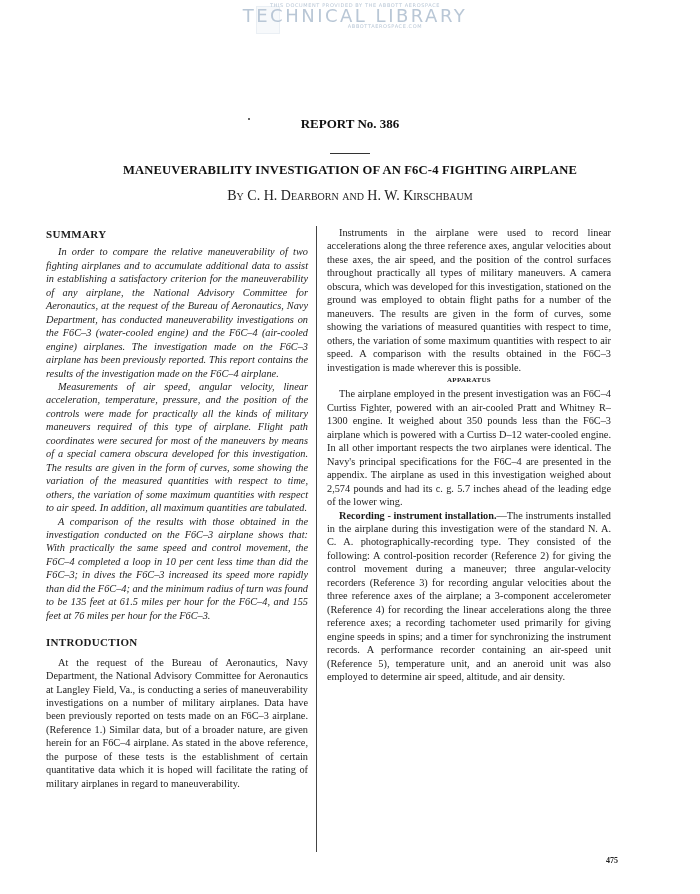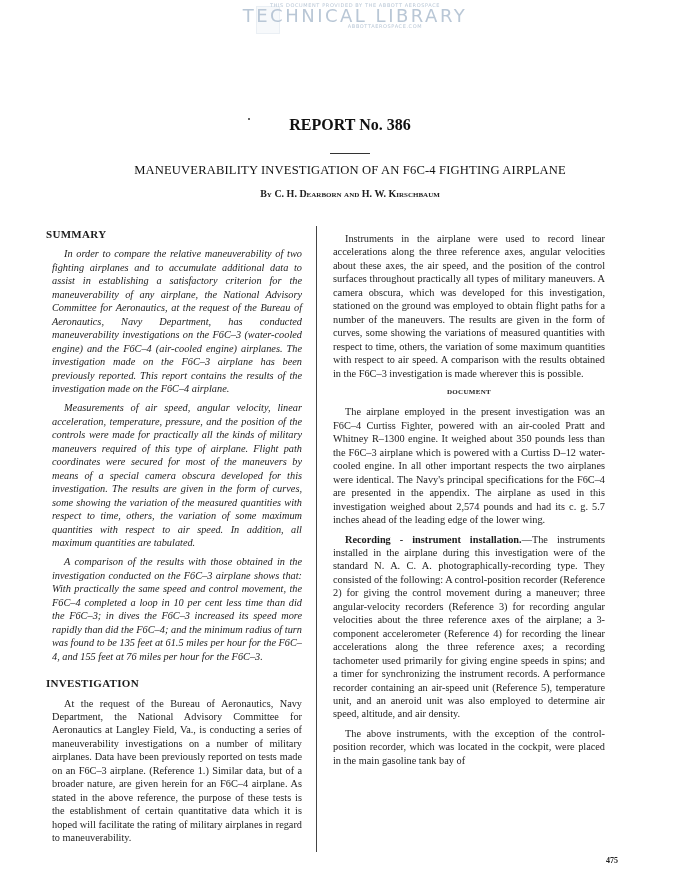--- a/index.html
+++ b/index.html
@@ -14,57 +14,56 @@
     }
     .wm-top { font-size: 5px; letter-spacing: 0.6px; }
     .wm-main { font-size: 18px; letter-spacing: 2.5px; line-height: 15px; }
     .wm-url { font-size: 5px; letter-spacing: 0.6px; margin-left: 60px; }
     .wm-box {
       position: absolute; left: 256px; top: 6px; width: 22px; height: 26px;
       border: 1px solid #dde5ee; background: #f2f6fa; opacity: 0.6;
     }
     .report-title {
       position: absolute; left: 0; width: 700px; top: 116px; text-align: center;
-      font-family: "Liberation Serif", serif; font-weight: bold; font-size: 16px;
+      font-family: "Liberation Serif", serif; font-weight: bold; font-size: 13px;
       color: #111;
     }
     .title-rule {
       position: absolute; left: 330px; top: 153px; width: 40px; height: 1px; background: #333;
     }
     .paper-title {
       position: absolute; left: 0; width: 700px; top: 163px; text-align: center;
-      font-family: "Liberation Serif", serif; font-weight: normal; font-size: 12.6px;
+      font-family: "Liberation Serif", serif; font-weight: bold; font-size: 12.6px;
       letter-spacing: 0.15px; color: #111;
     }
     .authors {
       position: absolute; left: 0; width: 700px; top: 188px; text-align: center;
-      font-family: "Liberation Serif", serif; font-size: 10px; color: #222;
+      font-family: "Liberation Serif", serif; font-size: 14px; color: #222;
       font-variant: small-caps;
-      font-weight: bold;
     }
     .col {
       position: absolute; top: 226px;
       font-family: "Liberation Serif", serif; font-size: 10.3px; line-height: 13.45px;
       text-align: justify; color: #1c1c1c;
     }
     .col-left { left: 46px; width: 262px; }
     .col-right { left: 327px; width: 284px; top: 226px; }
     .col-divider {
       position: absolute; left: 316px; top: 226px; width: 1px; height: 626px; background: #444;
     }
     .section-head {
       text-align: left; font-weight: bold; font-size: 11px; letter-spacing: 0.3px;
       margin: 2px 0 4px 0;
     }
     .sub-head {
       text-align: center; font-weight: bold; font-size: 7px; letter-spacing: 0.3px;
       margin: 0;
     }
     .italic p { font-style: italic; }
-    p { margin: 6px; text-indent: 12px; }
+    p { margin: 0; text-indent: 12px; }
     .intro-head { margin-top: 14px; margin-bottom: 6px; }
     .run-in { font-weight: bold; }
     .page-number {
       position: absolute; left: 598px; top: 856px; font-family: "Liberation Serif", serif;
       font-size: 8px; font-weight: bold; color: #222; margin-left: 8px;
     }
     .speck { position: absolute; left: 248px; top: 118px; width: 2px; height: 2px; background: #333; border-radius: 1px; }
   </style>
 </head>
 <body>
@@ -82,27 +81,26 @@
 <div class="paper-title">MANEUVERABILITY INVESTIGATION OF AN F6C-4 FIGHTING AIRPLANE</div>
 <div class="authors">By C. H. Dearborn and H. W. Kirschbaum</div>
 
 <div class="col col-left">
   <div class="section-head">SUMMARY</div>
   <div class="italic">
     <p>In order to compare the relative maneuverability of two fighting airplanes and to accumulate additional data to assist in establishing a satisfactory criterion for the maneuverability of any airplane, the National Advisory Committee for Aeronautics, at the request of the Bureau of Aeronautics, Navy Department, has conducted maneuverability investigations on the F6C–3 (water-cooled engine) and the F6C–4 (air-cooled engine) airplanes. The investigation made on the F6C–3 airplane has been previously reported. This report contains the results of the investigation made on the F6C–4 airplane.</p>
     <p>Measurements of air speed, angular velocity, linear acceleration, temperature, pressure, and the position of the controls were made for practically all the kinds of military maneuvers required of this type of airplane. Flight path coordinates were secured for most of the maneuvers by means of a special camera obscura developed for this investigation. The results are given in the form of curves, some showing the variation of the measured quantities with respect to time, others, the variation of some maximum quantities with respect to air speed. In addition, all maximum quantities are tabulated.</p>
     <p>A comparison of the results with those obtained in the investigation conducted on the F6C–3 airplane shows that: With practically the same speed and control movement, the F6C–4 completed a loop in 10 per cent less time than did the F6C–3; in dives the F6C–3 increased its speed more rapidly than did the F6C–4; and the minimum radius of turn was found to be 135 feet at 61.5 miles per hour for the F6C–4, and 155 feet at 76 miles per hour for the F6C–3.</p>
   </div>
-  <div class="section-head intro-head">INVESTIGATION</div>
+  <div class="section-head intro-head">INTRODUCTION</div>
   <p>At the request of the Bureau of Aeronautics, Navy Department, the National Advisory Committee for Aeronautics at Langley Field, Va., is conducting a series of maneuverability investigations on a number of military airplanes. Data have been previously reported on tests made on an F6C–3 airplane. (Reference 1.) Similar data, but of a broader nature, are given herein for an F6C–4 airplane. As stated in the above reference, the purpose of these tests is the establishment of certain quantitative data which it is hoped will facilitate the rating of military airplanes in regard to maneuverability.</p>
 </div>
 
 <div class="col-divider"></div>
 
 <div class="col col-right">
   <p>Instruments in the airplane were used to record linear accelerations along the three reference axes, angular velocities about these axes, the air speed, and the position of the control surfaces throughout practically all types of military maneuvers. A camera obscura, which was developed for this investigation, stationed on the ground was employed to obtain flight paths for a number of the maneuvers. The results are given in the form of curves, some showing the variations of measured quantities with respect to time, others, the variation of some maximum quantities with respect to air speed. A comparison with the results obtained in the F6C–3 investigation is made wherever this is possible.</p>
-  <div class="sub-head">DOCUMENT</div>
+  <div class="sub-head">APPARATUS</div>
   <p>The airplane employed in the present investigation was an F6C–4 Curtiss Fighter, powered with an air-cooled Pratt and Whitney R–1300 engine. It weighed about 350 pounds less than the F6C–3 airplane which is powered with a Curtiss D–12 water-cooled engine. In all other important respects the two airplanes were identical. The Navy's principal specifications for the F6C–4 are presented in the appendix. The airplane as used in this investigation weighed about 2,574 pounds and had its c. g. 5.7 inches ahead of the leading edge of the lower wing.</p>
   <p><span class="run-in">Recording - instrument installation.</span><span>—The instruments installed in the airplane during this investigation were of the standard N. A. C. A. photographically-recording type. They consisted of the following: A control-position recorder (Reference 2) for giving the control movement during a maneuver; three angular-velocity recorders (Reference 3) for recording angular velocities about the three reference axes of the airplane; a 3-component accelerometer (Reference 4) for recording the linear accelerations along the three reference axes; a recording tachometer used primarily for giving engine speeds in spins; and a timer for synchronizing the instrument records. A performance recorder containing an air-speed unit (Reference 5), temperature unit, and an aneroid unit was also employed to determine air speed, altitude, and air density.</span></p>
-  <p>The above instruments, with the exception of the control-position recorder, which was located in the cockpit, were placed in the main gasoline tank bay of</p>
 </div>
 
 <div class="page-number">475</div>
 
 </body></html>

